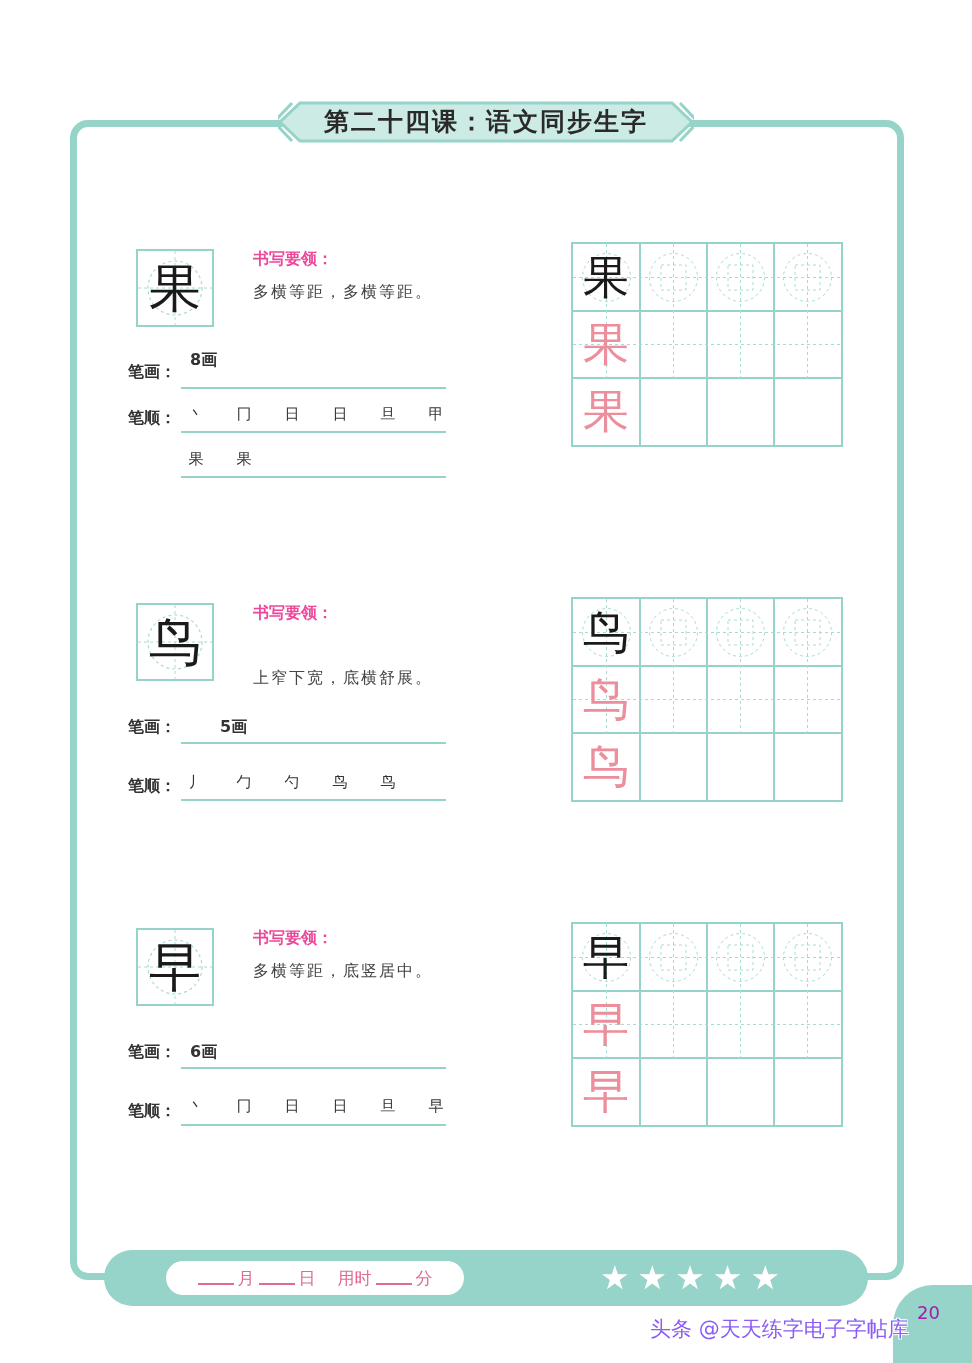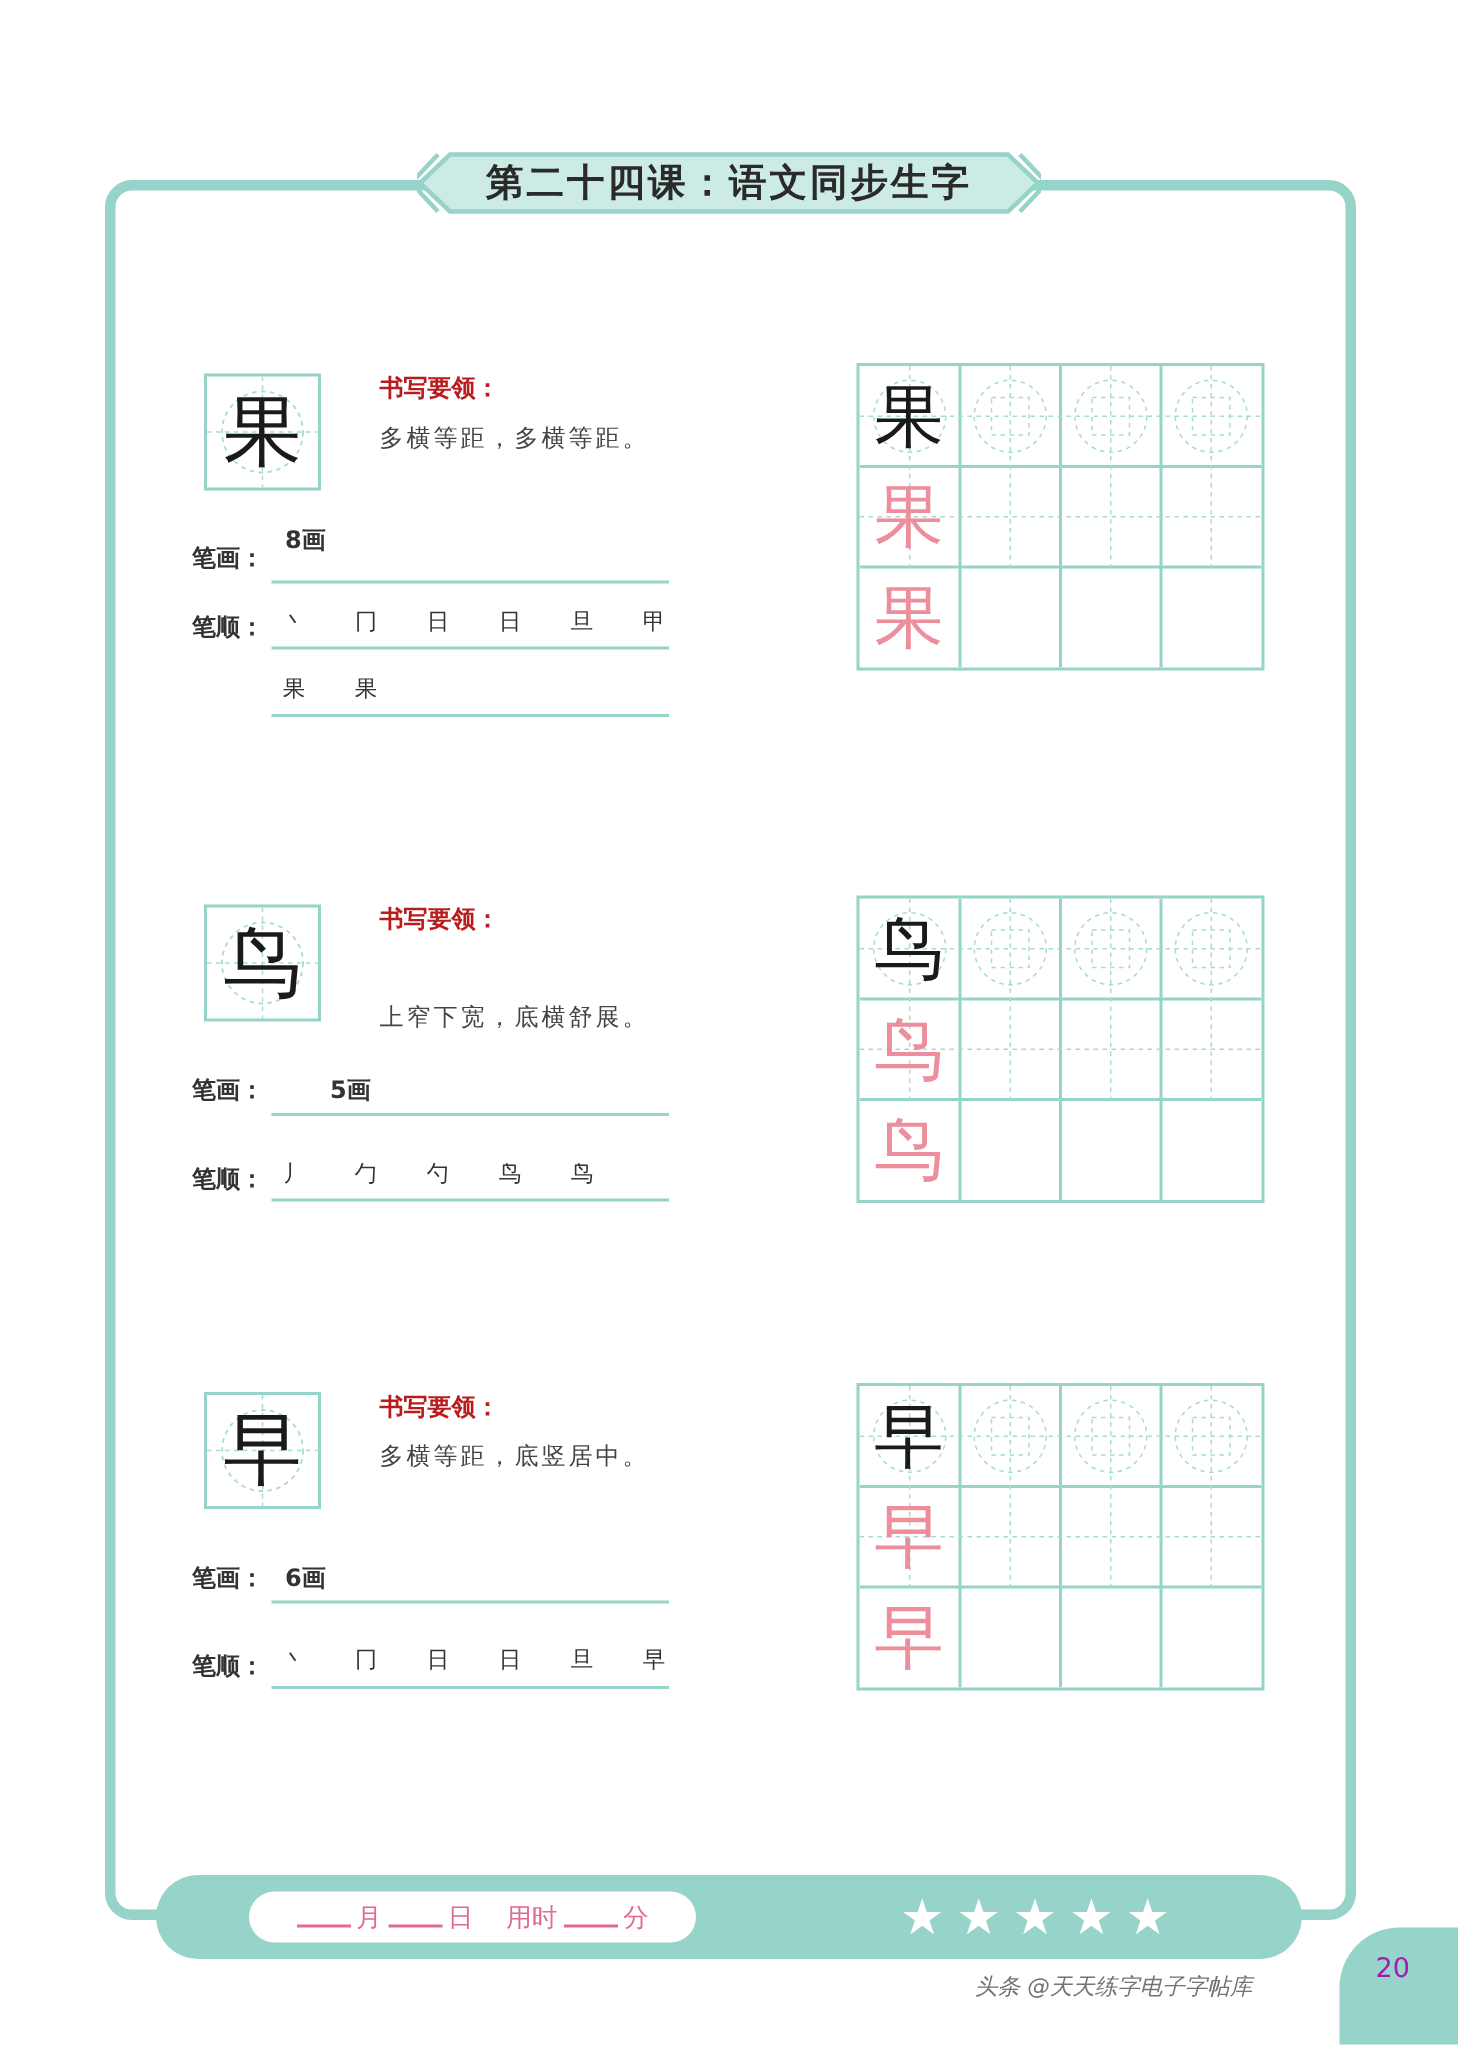--- a/index.html
+++ b/index.html
@@ -23,21 +23,21 @@
   .char-box {
     position: absolute; width: 78px; height: 78px; border: 2px solid #96d3c8; background: #fff;
   }
   .char-box .guide { position: absolute; left: 0; top: 0; }
   .char-box .glyph {
     position: absolute; left: 0; top: 0; width: 74px; height: 74px;
     text-align: center; line-height: 74px; font-size: 52px;
     font-family: "DejaVu Serif", serif; color: #1a1a1a;
   }
 
-  .tips-title { position: absolute; font-size: 16px; font-weight: bold; color: #b91c1c; }
+  .tips-title { position: absolute; font-size: 16px; font-weight: bold; color: #ec4899; }
   .tips-text { position: absolute; font-size: 16px; color: #444; letter-spacing: 2px; }
 
   .label { position: absolute; font-size: 16px; font-weight: bold; color: #333; }
   .value { position: absolute; font-size: 16px; font-weight: bold; color: #333; }
   .underline { position: absolute; height: 2px; background: #96d3c8; }
   .stroke-seq { position: absolute; font-size: 15px; color: #333; display: flex; }
   .stroke-seq span { display: inline-block; width: 48px; text-align: center; font-family: "DejaVu Serif", serif; }
 
   .grid {
     position: absolute; width: 272px; height: 205px; border: 2px solid #96d3c8; background: #fff;
@@ -64,23 +64,22 @@
   .reward-label { position: absolute; left: 520px; top: 1327px; font-size: 30px; color: #ffffff; font-style: italic; }
   .stars { position: absolute; left: 600px; top: 1260px; display: flex; gap: 8px; }
   .star { color: #ffffff; font-size: 33px; line-height: 36px; }
 
   .page-tab {
     position: absolute; left: 893px; top: 1285px; width: 100px; height: 100px;
     background: #96d3c8; border-radius: 40px 0 0 0;
   }
   .page-num { position: absolute; left: 917px; top: 1302px; font-size: 18px; color: #a21caf; }
   .watermark {
-    position: absolute; left: 650px; top: 1315px; font-size: 15px; color: #737373;
+    position: absolute; left: 650px; top: 1315px; font-size: 21px; color: #8b5cf6;
     text-shadow: 1px 1px 0 #fff, -1px -1px 0 #fff, 1px -1px 0 #fff, -1px 1px 0 #fff;
-    font-style: italic;
   }
 </style>
 </head>
 <body>
 
 <div class="frame"></div>
 
 <div class="title-banner">
   <svg width="416" height="42">
     <polygon points="22,2 394,2 414,21 394,40 22,40 2,21" fill="#cdebe5" stroke="#96d3c8" stroke-width="3"></polygon>

